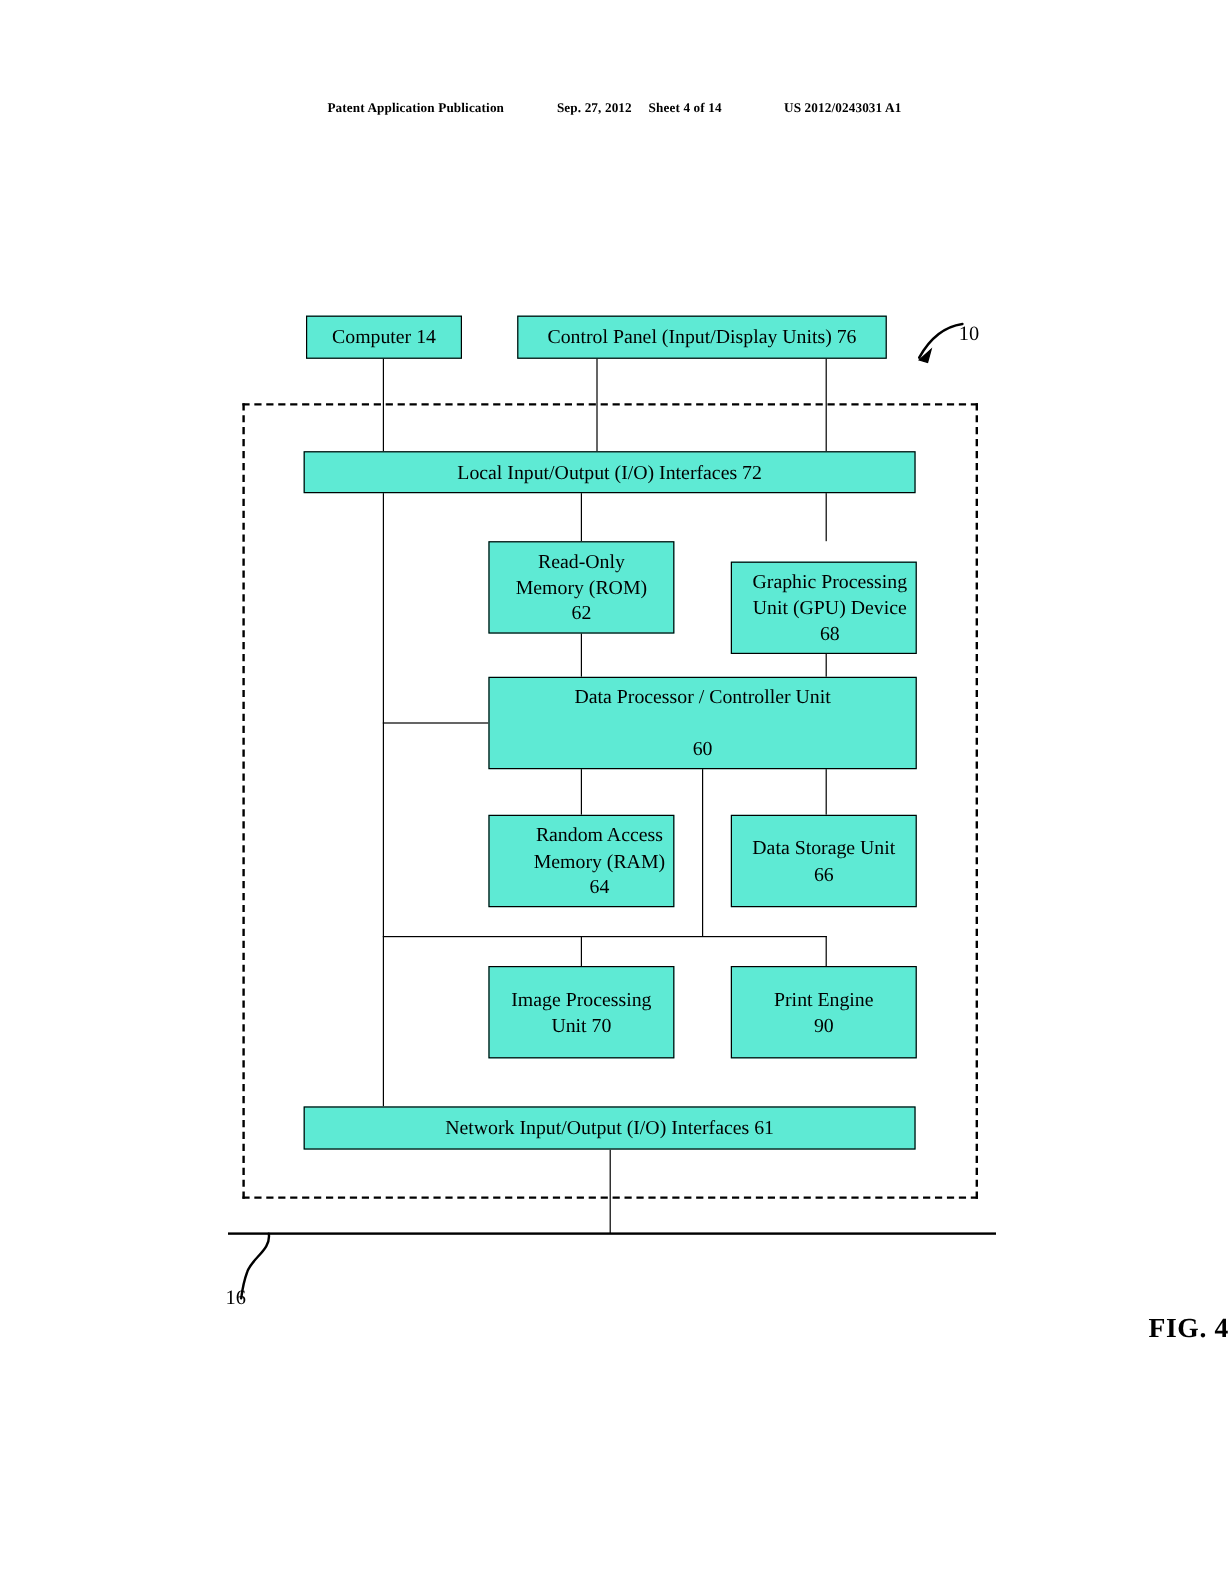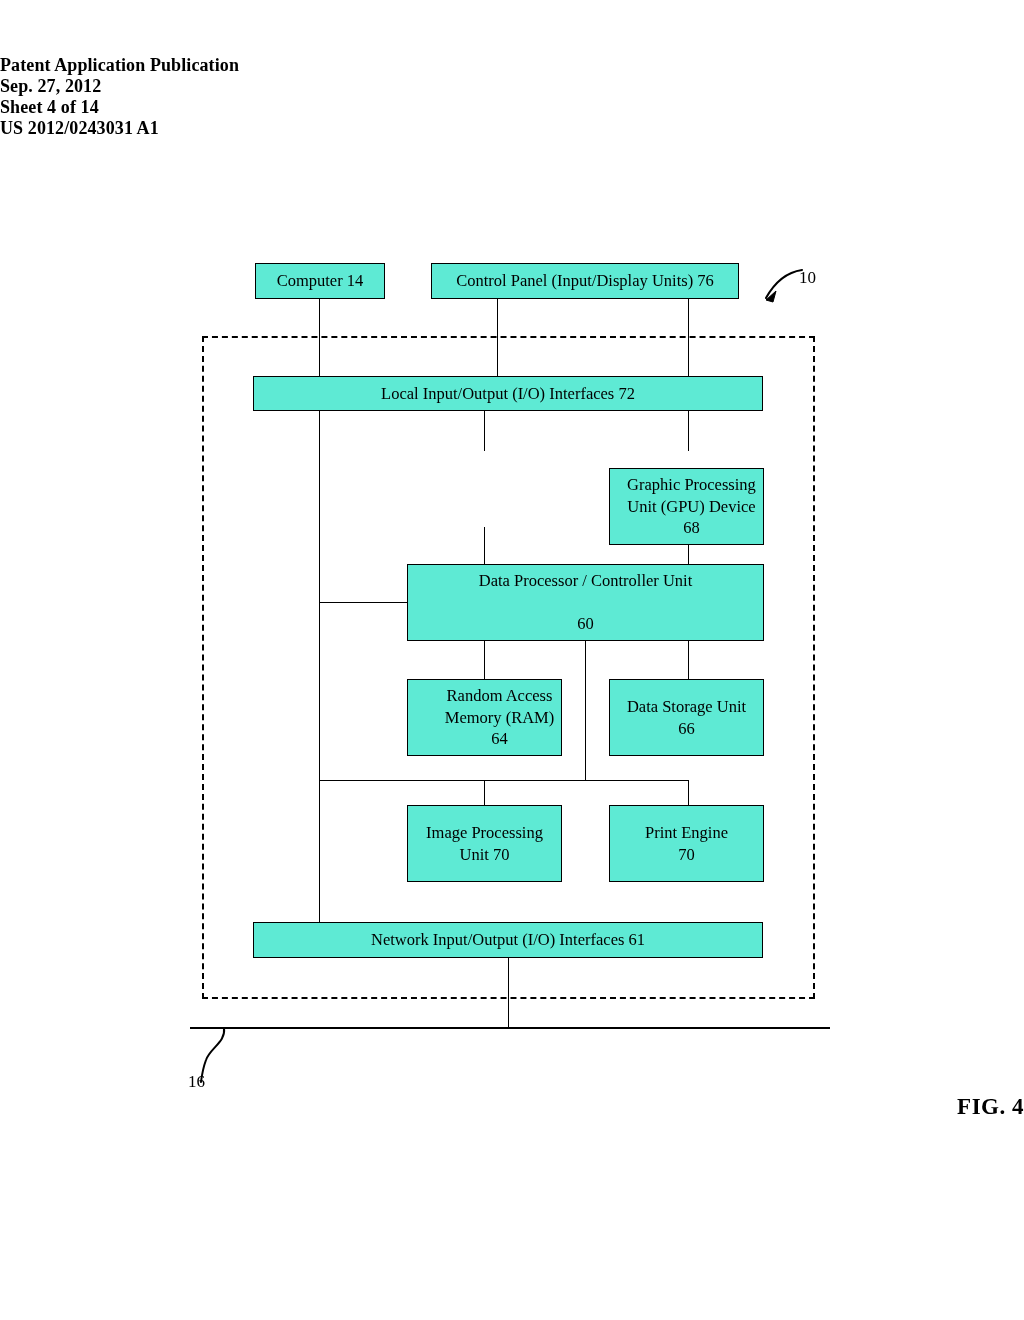--- a/index.html
+++ b/index.html
@@ -18,25 +18,24 @@
   }
 
   
   #page-header {
     position: absolute;
     top: 84px;
     left: 0;
     width: 1024px;
     height: 26px;
     display: flex;
-    flex-direction: column;
     align-items: baseline;
     justify-content: center;
     font-weight: bold;
-    font-size: 18px;
+    font-size: 11px;
     letter-spacing: 0.1px;
     white-space: nowrap;
   }
   #page-header .hdr-pub    { margin-right: 44px; }
   #page-header .hdr-date   { margin-right: 14px; }
   #page-header .hdr-sheet  { margin-right: 52px; }
   #page-header .hdr-patno  { margin-right: 0; }
 
   
   #figure {
@@ -179,20 +178,25 @@
   </div>
 
   <div class="node" style="left:431px; top:263px; width:308px; height:36px;">
     <span class="label">Control Panel (Input/Display Units) 76</span>
   </div>
 
   <div class="node" style="left:253px; top:376px; width:510px; height:35px;">
     <span class="label">Local Input/Output (I/O) Interfaces 72</span>
   </div>
 
+  <div class="node" style="left:407px; top:451px; width:155px; height:77px;">
+    <span class="label">Read-Only
+Memory (ROM)
+62</span>
+  </div>
 
   <div class="node" style="left:609px; top:468px; width:155px; height:77px;padding-left:16px;">
     <span class="label">Graphic Processing
 Unit (GPU) Device
 68</span>
   </div>
 
   <div class="node" style="left:407px; top:564px; width:357px; height:77px;">
     <span class="label">Data Processor / Controller Unit
 
@@ -210,21 +214,21 @@
 66</span>
   </div>
 
   <div class="node" style="left:407px; top:805px; width:155px; height:77px;">
     <span class="label">Image Processing
 Unit 70</span>
   </div>
 
   <div class="node" style="left:609px; top:805px; width:155px; height:77px;">
     <span class="label">Print Engine
-70</span>
+90</span>
   </div>
 
   <div class="node" style="left:253px; top:922px; width:510px; height:36px;">
     <span class="label">Network Input/Output (I/O) Interfaces 61</span>
   </div>
 
   <div class="netline" style="left:190px; top:1027px; width:640px;"></div>
 
   <svg class="leader" style="left:740px; top:258px;" width="80" height="70" viewBox="0 0 80 70">
     <path d="M 62,12 C 48,14 36,22 26,40" fill="none" stroke="#000" stroke-width="2.1" stroke-linecap="round"></path>

